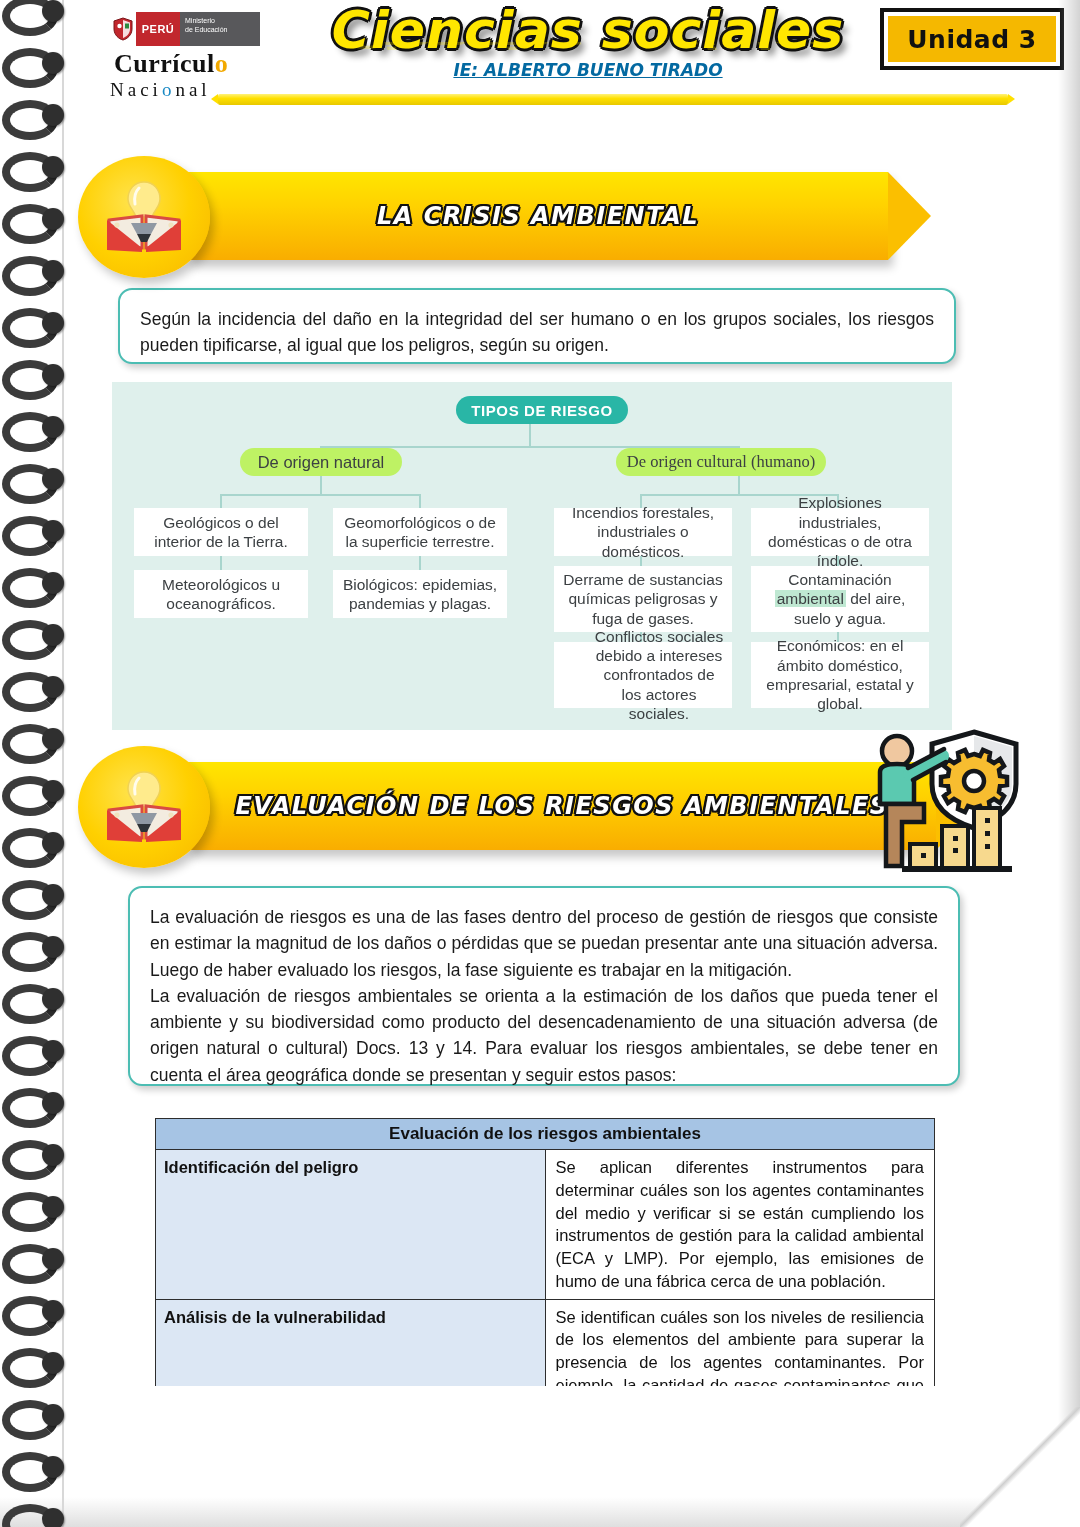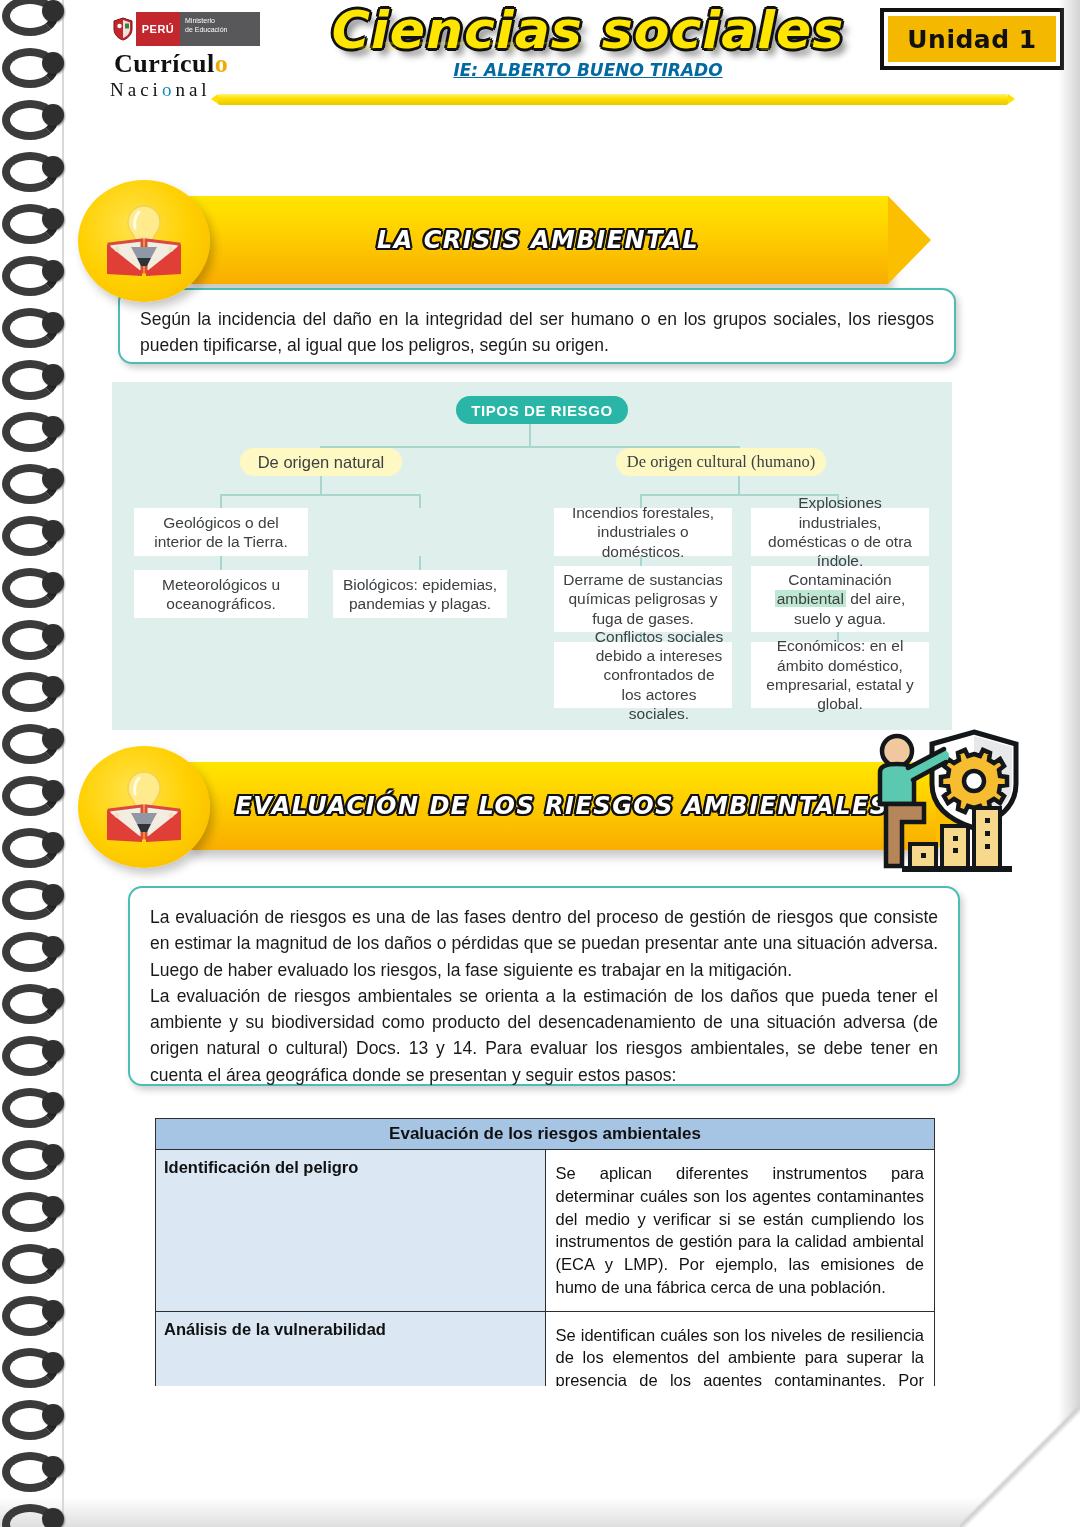--- a/index.html
+++ b/index.html
@@ -320,21 +320,21 @@
   }
   .node-root {
     background: #29b6a6;
     color: #ffffff;
     border-radius: 18px;
     font-size: 15px;
     font-weight: bold;
     letter-spacing: 0.6px;
   }
   .node-branch {
-    background: #fef9c3;
+    background: #bef264;
     border-radius: 16px;
     font-size: 16.5px;
   }
   .node-leaf {
     background: #ffffff;
     font-size: 15.5px;
     line-height: 1.25;
     padding: 5px 8px;
   }
   .hl-green {
@@ -380,21 +380,21 @@
     padding: 6px 8px;
     line-height: 1.38;
     width: 150px;
   }
   .data-table td.rowbody {
     background: #ffffff;
     border: 1.5px solid #2d2d2d;
     font-size: 16.5px;
     color: #111111;
     vertical-align: top;
-    padding: 12px 10px;
+    padding: 6px 10px;
     line-height: 1.38;
     text-align: justify;
   }
   .table-clip {
     position: absolute;
     overflow: hidden;
   }
 </style>
 </head>
 <body>
@@ -466,27 +466,27 @@
     </div>
 
     <div class="title-block">
       <div class="main-title">Ciencias sociales</div>
       <div class="title-reflection" aria-hidden="true">Ciencias sociales</div>
       <div class="sub-title">IE: ALBERTO BUENO TIRADO</div>
     </div>
 
     <div class="unidad-badge">
       <div class="unidad-tail"></div>
-      <div class="unidad-inner">Unidad 1</div>
+      <div class="unidad-inner">Unidad 3</div>
     </div>
 
     <div class="divider-bar"></div>
   </div>
 
-  <div class="section-banner" style="left:78px; top:172px; width:830px;margin-top:24px;">
+  <div class="section-banner" style="left:78px; top:172px; width:830px;">
     <div class="banner-arrow" style="width:700px;">
       <span class="banner-text">LA CRISIS AMBIENTAL</span>
     </div>
     <div class="banner-bulb">
       <svg width="86" height="82" viewBox="0 0 86 82" aria-hidden="true">
         <path d="M43 6 C33 6 27 14 27 23 C27 31 33 34 35 41 L51 41 C53 34 59 31 59 23 C59 14 53 6 43 6 Z" fill="#ffeb8c" stroke="#f0d154" stroke-width="1.5"></path>
         <path d="M38 12 C34 16 33 22 34 28" stroke="#ffffff" stroke-width="3" fill="none" stroke-linecap="round" opacity="0.85"></path>
         <path d="M8 44 L41 40 L41 72 L8 70 Z" fill="#f3ece0" stroke="#d94b42" stroke-width="3"></path>
         <path d="M78 44 L45 40 L45 72 L78 70 Z" fill="#f3ece0" stroke="#d94b42" stroke-width="3"></path>
         <path d="M6 44 L6 74 L41 76 L41 72 Z" fill="#e03f38"></path>
@@ -514,20 +514,21 @@
     <div class="conn conn-v" style="left:208px; top:64px; height:16px;"></div>
     <div class="conn conn-v" style="left:626px; top:64px; height:16px;"></div>
 
     <div class="node node-branch" style="left:128px; top:66px; width:162px; height:28px;">De origen natural</div>
     <div class="conn conn-v" style="left:208px; top:94px; height:18px;"></div>
     <div class="conn conn-h" style="left:108px; top:112px; width:200px;"></div>
     <div class="conn conn-v" style="left:108px; top:112px; height:14px;"></div>
     <div class="conn conn-v" style="left:307px; top:112px; height:14px;"></div>
 
     <div class="node node-leaf" style="left:22px; top:126px; width:174px; height:48px;">Geológicos o del interior de la Tierra.</div>
+    <div class="node node-leaf" style="left:221px; top:126px; width:174px; height:48px;">Geomorfológicos o de la superficie terrestre.</div>
     <div class="conn conn-v" style="left:108px; top:174px; height:14px;"></div>
     <div class="conn conn-v" style="left:307px; top:174px; height:14px;"></div>
     <div class="node node-leaf" style="left:22px; top:188px; width:174px; height:48px;">Meteorológicos u oceanográficos.</div>
     <div class="node node-leaf" style="left:221px; top:188px; width:174px; height:48px;">Biológicos: epidemias, pandemias y plagas.</div>
 
     <div class="node node-branch" style="left:504px; top:66px; width:210px; height:28px;font-family:Liberation Serif, serif;">De origen cultural (humano)</div>
     <div class="conn conn-v" style="left:626px; top:94px; height:18px;"></div>
     <div class="conn conn-h" style="left:528px; top:112px; width:198px;"></div>
     <div class="conn conn-v" style="left:528px; top:112px; height:14px;"></div>
     <div class="conn conn-v" style="left:725px; top:112px; height:14px;"></div>

